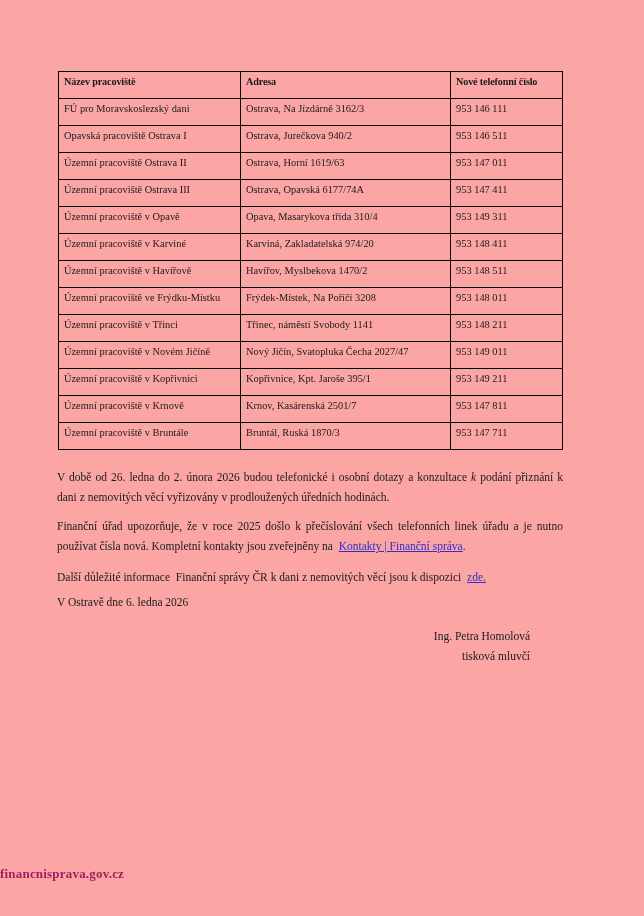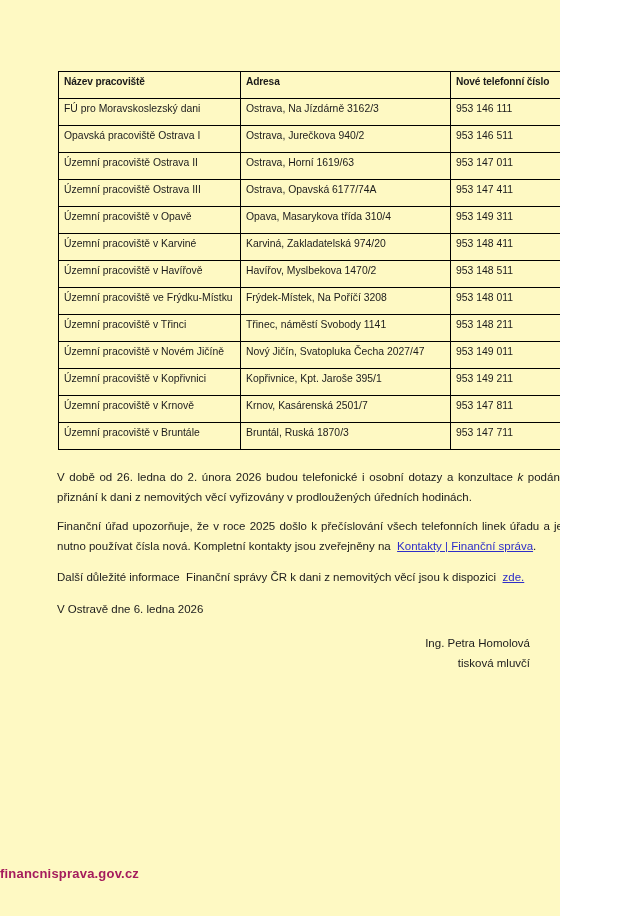--- a/index.html
+++ b/index.html
@@ -5,23 +5,23 @@
 <style>
   :root{
     --text:#1b1b1b;
     --link:#2e2ec9;
     --footer:#a51c5c;
     --border:#000000;
   }
   html,body{margin:0;padding:0;background:#ffffff;}
   .page{
     position:relative;
-    width:560px;height:916px;
-    background:#fef9c3;
-    font-family:Liberation Sans, sans-serif;
+    width:644px;height:916px;
+    background:#fca5a5;
+    font-family:Liberation Serif, serif;
     color:var(--text);
     overflow:hidden;
   }
   .content{padding:71px 80px 0 57px;}
 
   table.contacts{
     border-collapse:collapse;
     table-layout:fixed;
     width:504px;
     margin-left:1px;
@@ -51,21 +51,21 @@
     width:506px;
     font-size:11.5px;
     line-height:20px;
   }
   .para{margin:0 0 9px 0;}
   .para[data-name="para-1"],
   .para[data-name="para-2"],
   .para[data-name="para-3"]{text-align:justify;}
   .para[data-name="para-2"]{margin-bottom:11px;}
   .para[data-name="para-3"]{margin-bottom:15px;}
-  .para[data-name="para-4"]{margin-bottom:12px;}
+  .para[data-name="para-4"]{margin-bottom:5px;}
   .para[data-name="para-5"]{margin-bottom:0;}
   .italic{font-style:italic;}
   a.doclink{color:var(--link);text-decoration:underline;cursor:pointer;}
 
   .signature{
     margin-top:14px;
     margin-left:273px;
     width:200px;
     text-align:right;
     font-size:11.5px;

